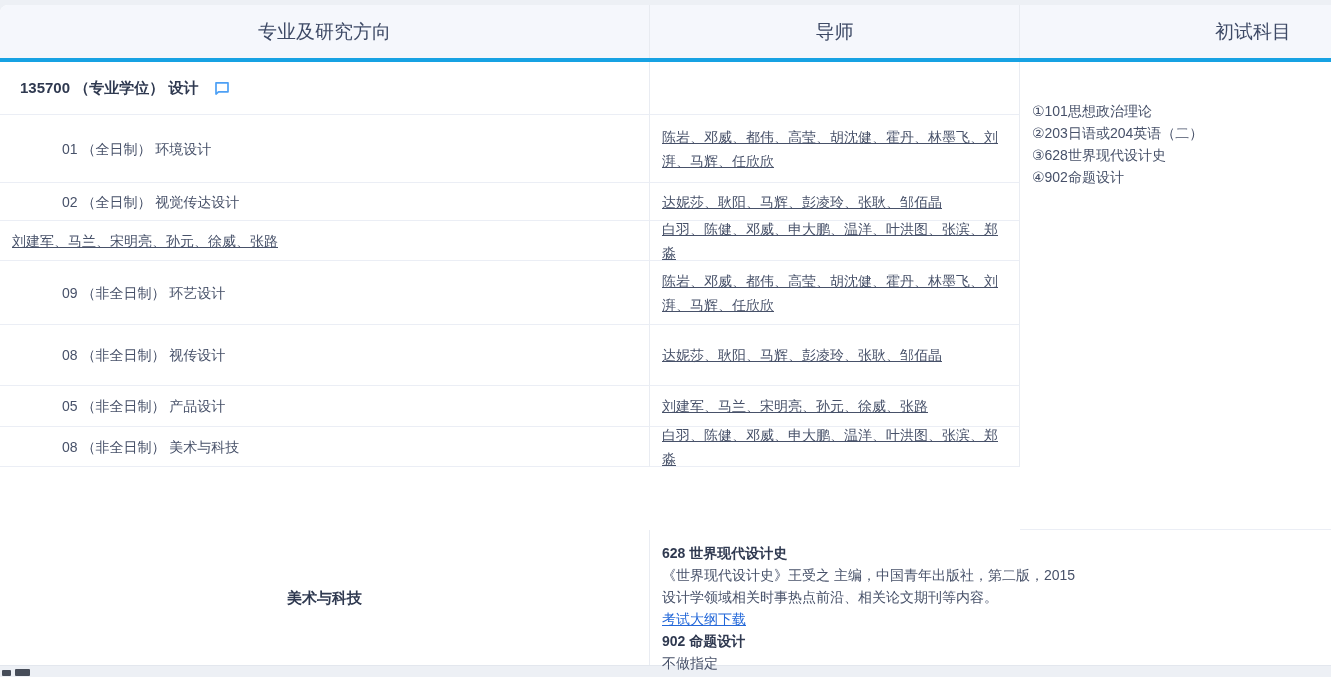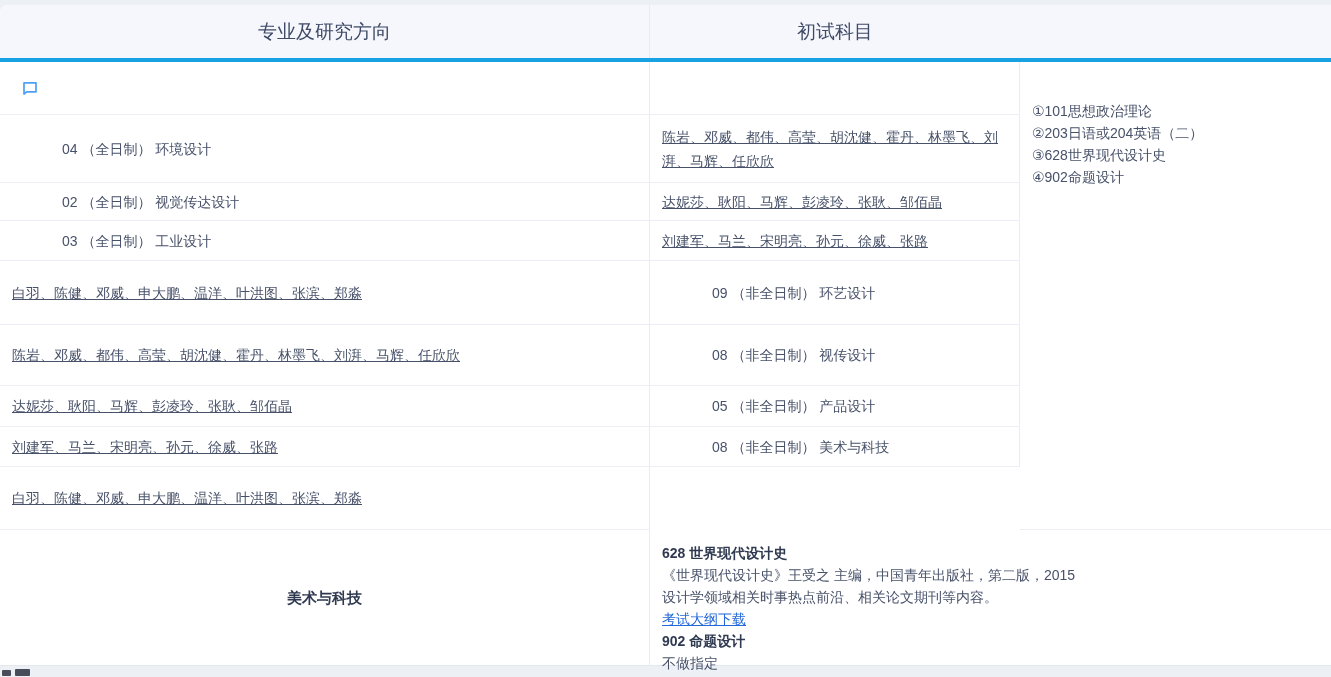--- a/index.html
+++ b/index.html
@@ -96,41 +96,42 @@
   .frag-2 { left: 15px; bottom: 1px; width: 15px; height: 7px; }
 </style>
 </head>
 <body>
 
 <div class="viewport">
   <div class="table-wrap">
 
     <div class="thead">
       <div class="th">专业及研究方向</div>
+      <div class="th">导师</div>
       <div class="th">初试科目</div>
     </div>
 
     <div class="tbody">
 
       <div class="cell program-cell">
+        <span>135700 （专业学位） 设计</span>
         <span class="comment-icon">
           <svg width="16" height="16" viewBox="0 0 16 16">
             <path d="M2 2.8 h12 v9 h-9.5 l-2.5 2.2 z" fill="none" stroke="#4da0f5" stroke-width="1.7" stroke-linejoin="round"></path>
           </svg>
         </span>
       </div>
       <div class="cell"></div>
 
-      <div class="cell dir-cell">04 （全日制） 环境设计</div>
+      <div class="cell dir-cell">01 （全日制） 环境设计</div>
       <div class="cell adv-cell">陈岩、邓威、都伟、高莹、胡沈健、霍丹、林墨飞、刘湃、马辉、任欣欣</div>
 
       <div class="cell dir-cell">02 （全日制） 视觉传达设计</div>
       <div class="cell adv-cell">达妮莎、耿阳、马辉、彭凌玲、张耿、邹佰晶</div>
 
-      <div class="cell dir-cell">03 （全日制） 工业设计</div>
       <div class="cell adv-cell">刘建军、马兰、宋明亮、孙元、徐威、张路</div>
 
       <div class="cell adv-cell">白羽、陈健、邓威、申大鹏、温洋、叶洪图、张滨、郑淼</div>
 
       <div class="cell dir-cell">09 （非全日制） 环艺设计</div>
       <div class="cell adv-cell">陈岩、邓威、都伟、高莹、胡沈健、霍丹、林墨飞、刘湃、马辉、任欣欣</div>
 
       <div class="cell dir-cell">08 （非全日制） 视传设计</div>
       <div class="cell adv-cell">达妮莎、耿阳、马辉、彭凌玲、张耿、邹佰晶</div>
 

